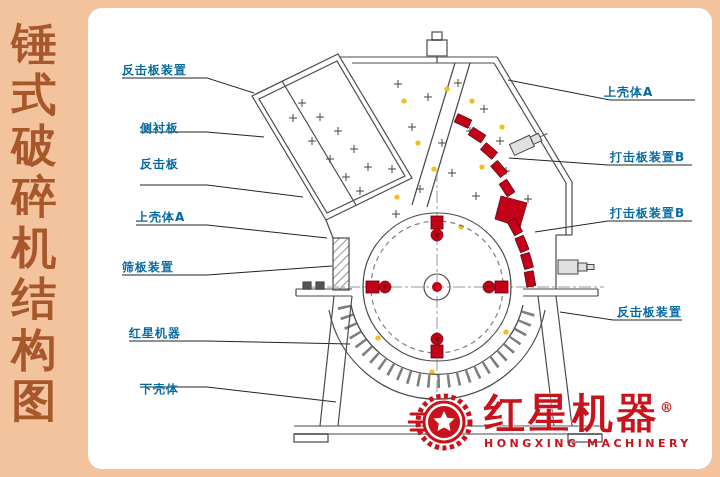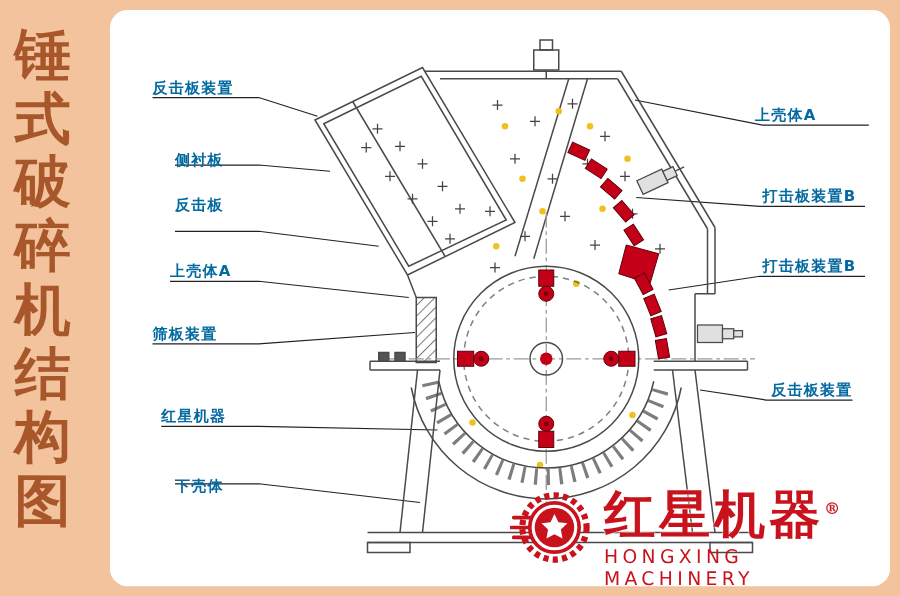--- a/index.html
+++ b/index.html
@@ -11,21 +11,21 @@
           color:#a8572b;font-weight:700;font-size:45px;line-height:51px;
           font-family:"DejaVu Serif","Liberation Serif",serif}
   svg.diagram{position:absolute;left:0;top:0;width:720px;height:477px}
   .lbl{position:absolute;font-size:12px;font-weight:700;color:#0369a1;white-space:nowrap;letter-spacing:1px}
   .logo{position:absolute;left:408px;top:386px;display:flex;align-items:flex-start}
   .logo-right{margin-left:4px}
   .logo-name{font-size:41px;line-height:44px;font-weight:900;color:#c9131c;letter-spacing:3px;
              font-family:"DejaVu Serif","Liberation Serif",serif;
              text-shadow:0 0 1px #fff,0 0 2px #fff}
   .logo-name sup{font-size:13px;font-weight:700;vertical-align:super}
-  .logo-sub{font-size:15px;font-weight:400;color:#c9131c;letter-spacing:3.5px;margin-top:2px}
+  .logo-sub{font-size:11px;font-weight:700;color:#c9131c;letter-spacing:3.5px;margin-top:2px}
 </style>
 </head>
 <body>
 
 <div class="page">
 
   <div class="panel"></div>
 
   <svg class="diagram" viewBox="0 0 720 477">
     <defs>

